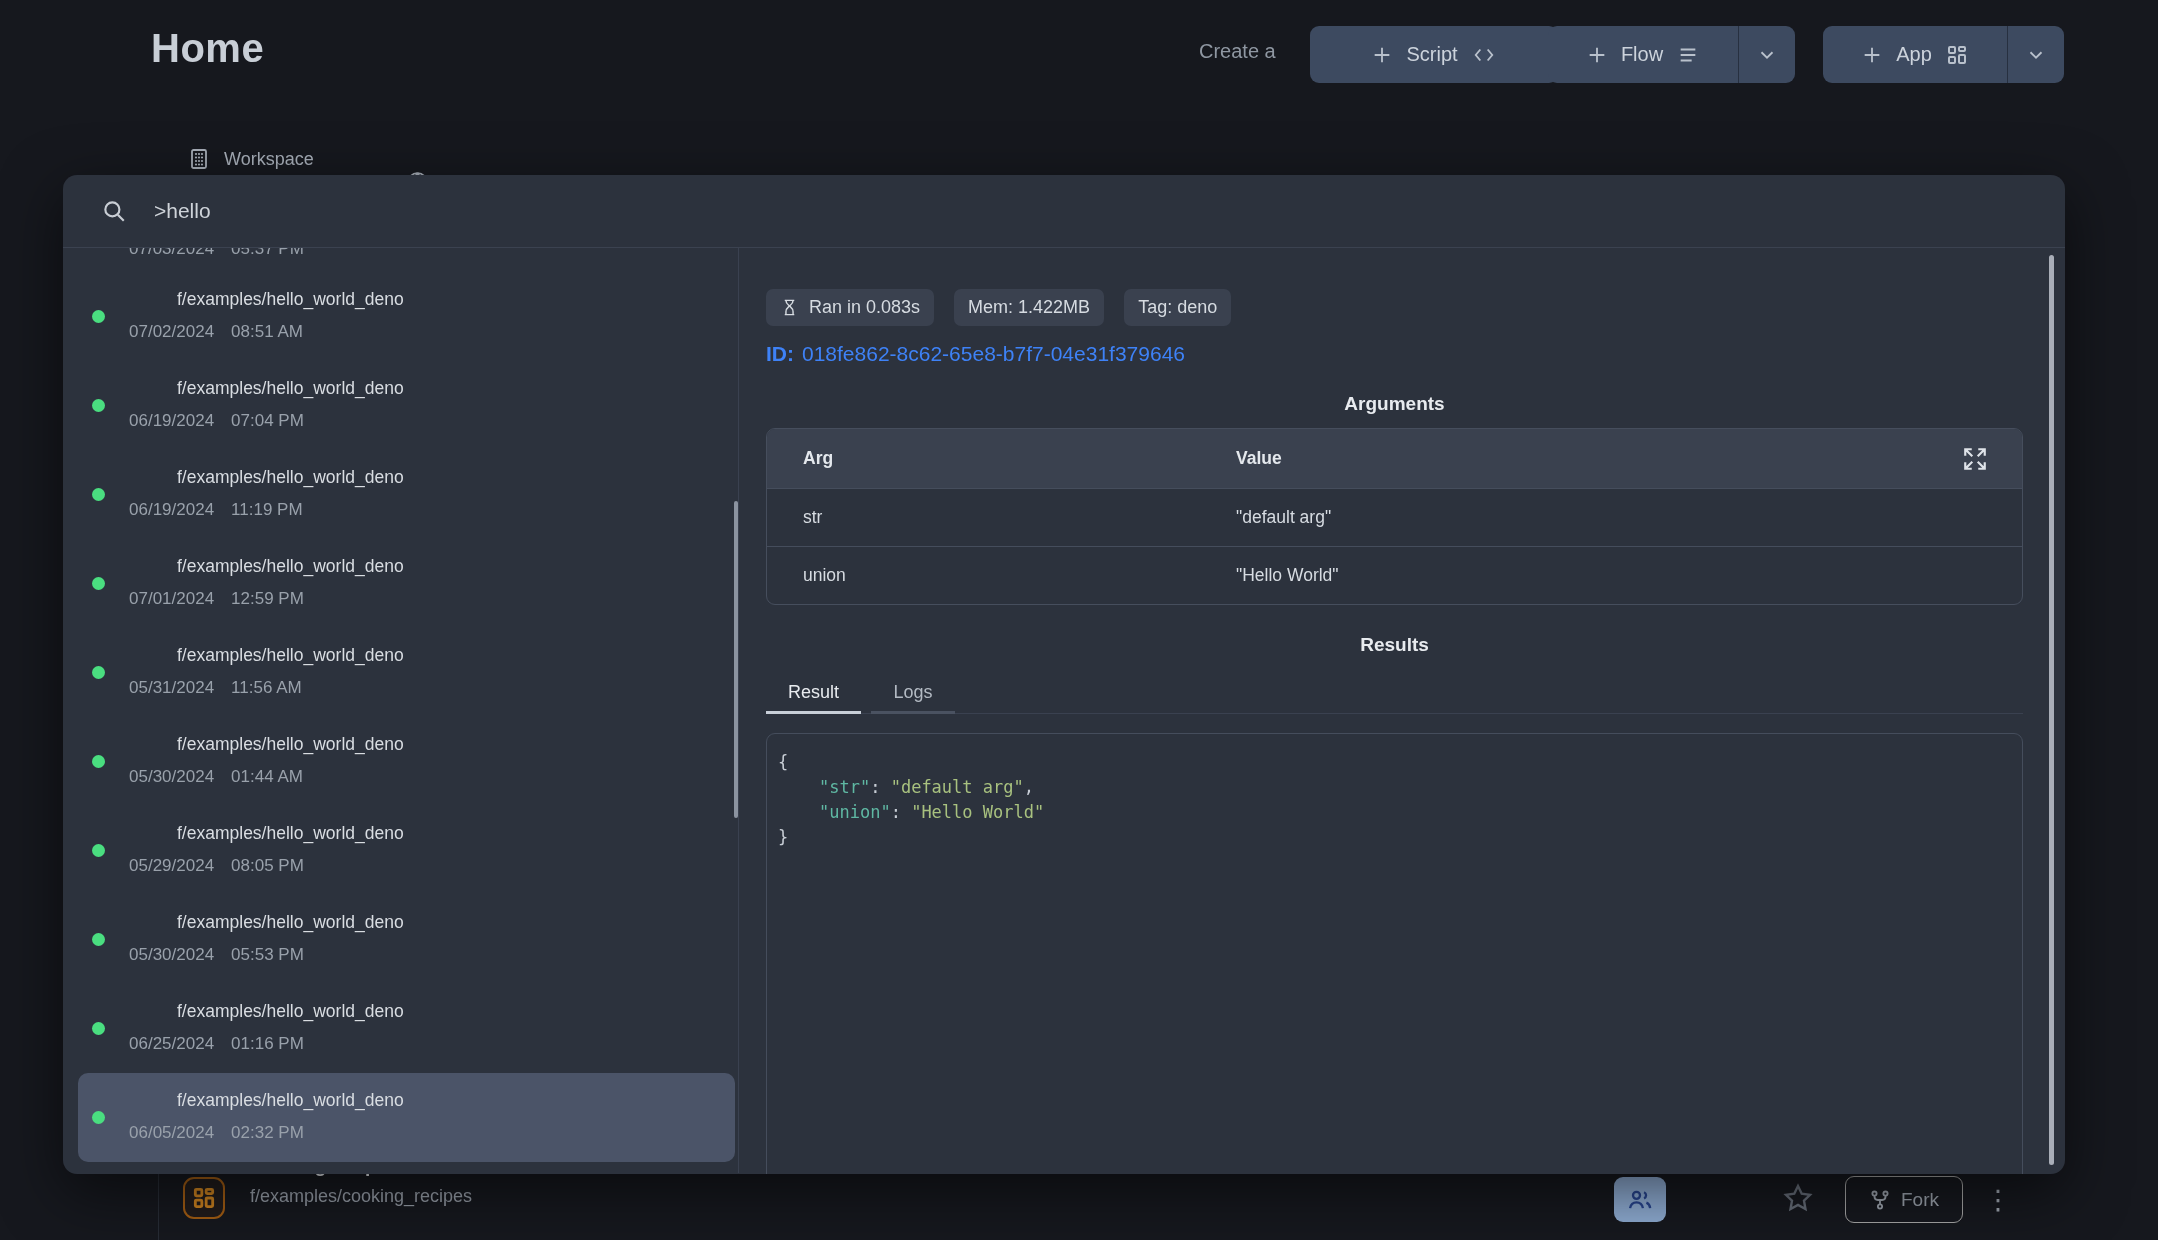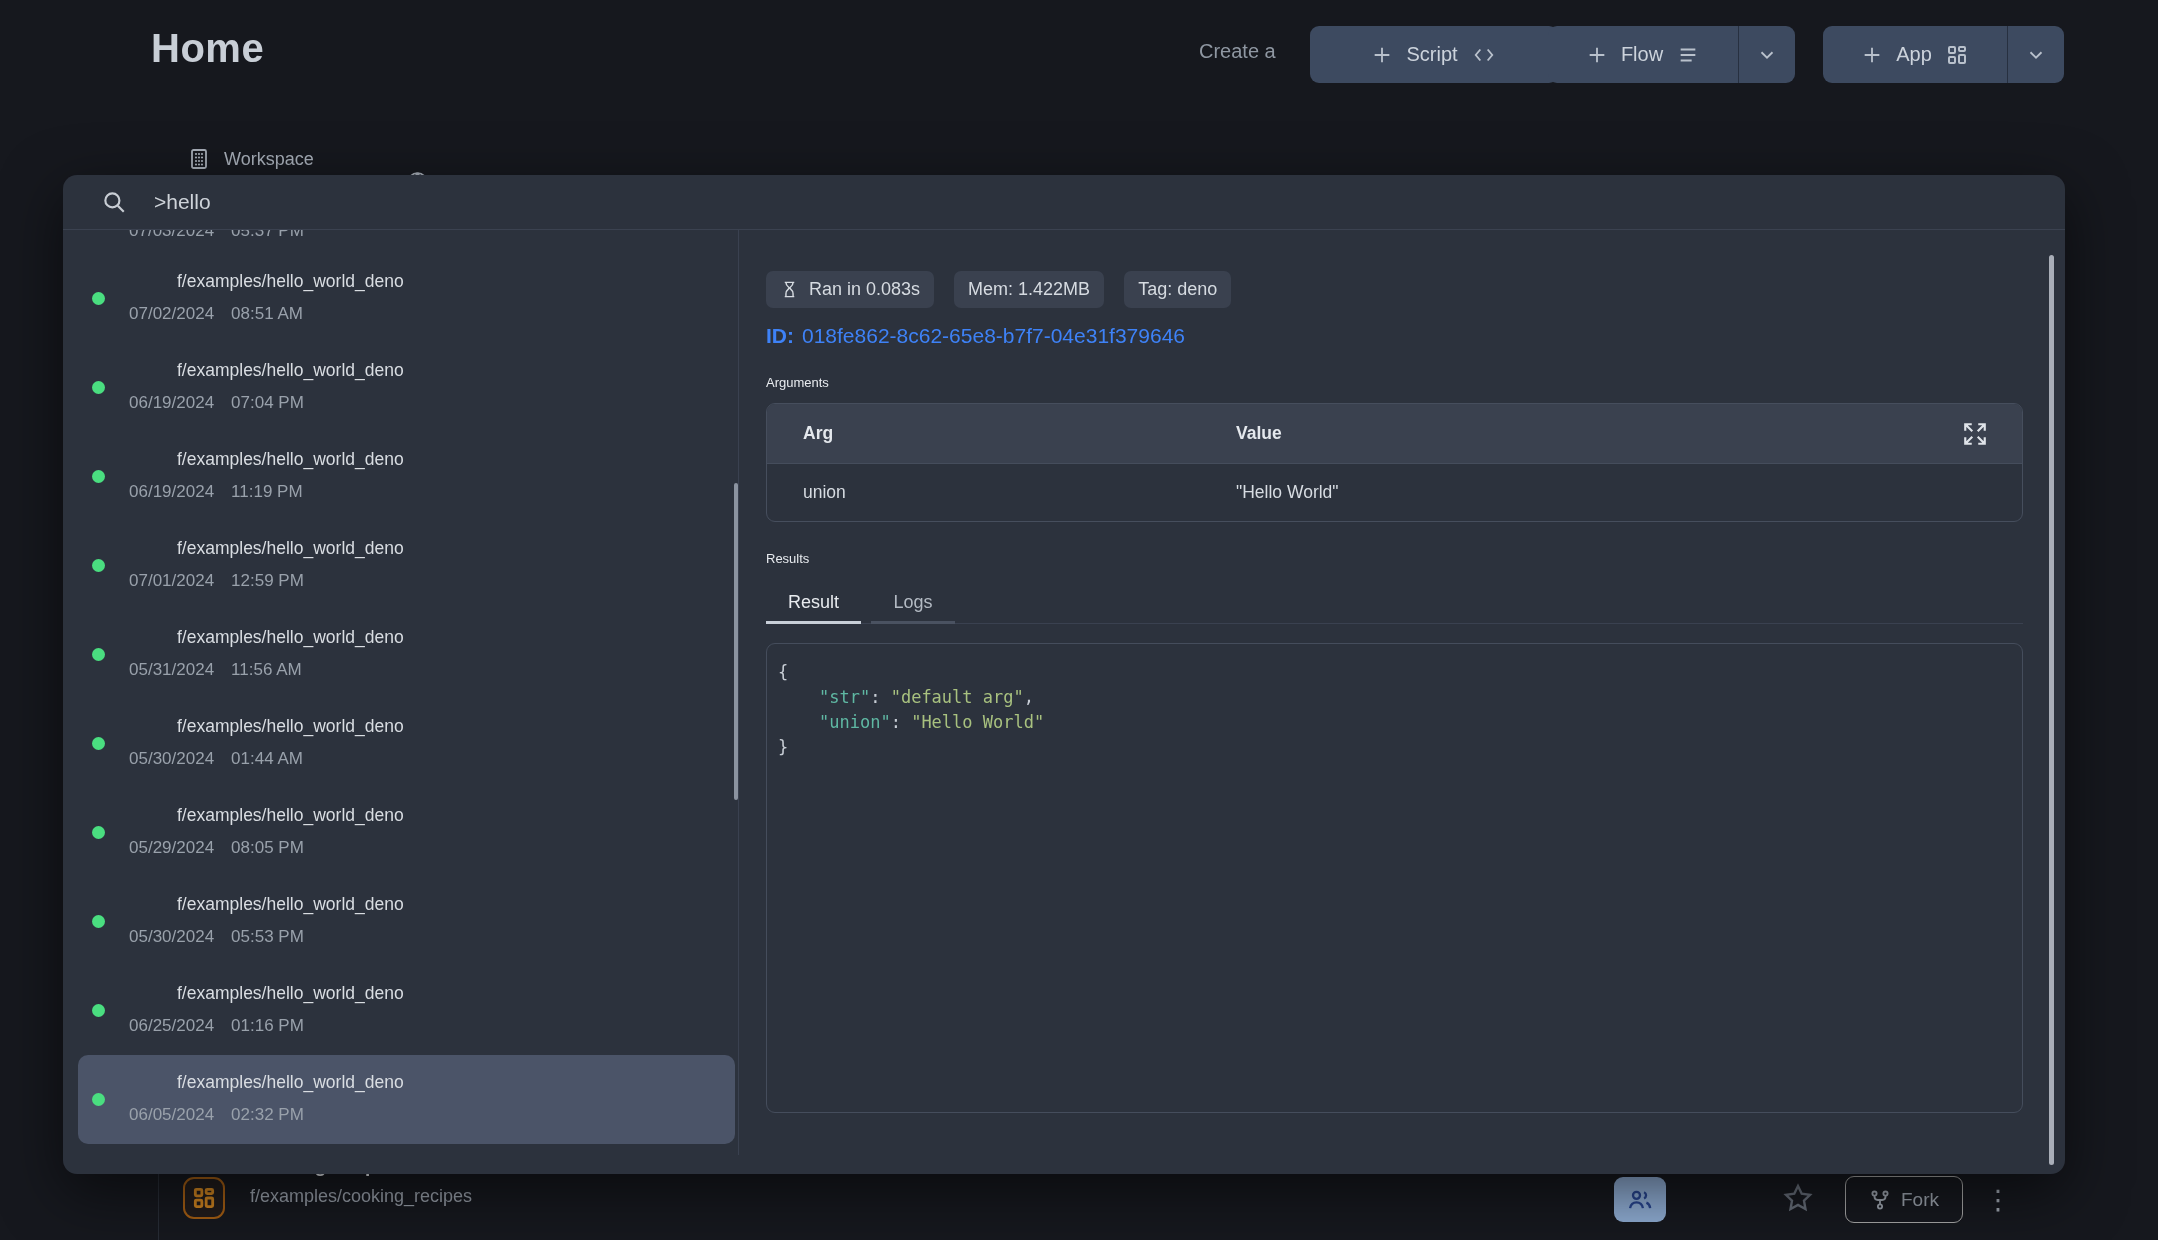--- a/index.html
+++ b/index.html
@@ -29,21 +29,21 @@
   .clipped-title { position:absolute; left:250px; top:1154px; height:24px; font-size:19px; font-weight:700; color:#e8ebef; line-height:24px; z-index:1; }
   .app-icon-box { position:absolute; left:183px; top:1177px; width:42px; height:42px; border:2px solid #a15c13; border-radius:11px; background:rgba(180,83,9,.07); display:flex; align-items:center; justify-content:center; z-index:1; }
   .bg-path { position:absolute; left:250px; top:1186px; font-size:18px; color:#949ba5; z-index:1; }
   .shared-badge { position:absolute; left:1614px; top:1177px; width:52px; height:45px; background:#8ca9cf; border-radius:9px; display:flex; align-items:center; justify-content:center; z-index:1; }
   .star-btn { position:absolute; left:1780px; top:1178px; width:36px; height:40px; z-index:1; cursor:pointer; display:flex; align-items:center; justify-content:center; }
   .fork-btn { position:absolute; left:1845px; top:1176px; width:118px; height:47px; border:1px solid #a3a3a3; border-radius:9px; display:flex; align-items:center; justify-content:center; gap:10px; color:#9aa1ab; font-size:19px; z-index:1; cursor:pointer; }
   .kebab-btn { position:absolute; left:1980px; top:1180px; width:36px; height:40px; z-index:1; cursor:pointer; display:flex; align-items:center; justify-content:center; color:#9aa1ab; font-size:27px; letter-spacing:0; }
 
   
   .modal { position:absolute; left:63px; top:175px; width:2002px; height:999px; background:#2c323d; border-radius:14px; box-shadow:0 18px 60px rgba(0,0,0,.55); z-index:10; overflow:hidden; }
-  .search-row { height:55px; display:flex; align-items:center; padding-left:38px; gap:27px; border-bottom:1px solid #3b4250; }
+  .search-row { height:73px; display:flex; align-items:center; padding-left:38px; gap:27px; border-bottom:1px solid #3b4250; }
   .search-row svg { stroke:#c8cdd4; flex:none; }
   .search-input { background:transparent; border:none; outline:none; color:#ced3d9; font-size:21px; font-family:"Liberation Sans","DejaVu Sans",sans-serif; width:1700px; }
   .modal-body { display:flex; height:925px; }
 
   
   .runs-list { width:676px; flex:none; border-right:1px solid #3a4150; position:relative; overflow:hidden; }
   .clipped-item { height:13px; overflow:visible; margin-top:0; margin-bottom:22px; }
   .clipped-item .date-line { margin-top:-11px; }
   .date-line { padding-left:66px; font-size:17px; color:#99a1ab; line-height:24px; white-space:nowrap; }
   .date-line .time { margin-left:17px; }
@@ -54,21 +54,21 @@
   .run-texts .date-line { padding-left:0; }
   .list-scrollbar { position:absolute; right:0; top:253px; width:4px; height:317px; background:#8b93a0; border-radius:2px; }
 
   
   .run-details { flex:1; position:relative; padding:0 42px 0 27px; }
   .badges-row { margin-top:41px; display:flex; gap:20px; }
   .badge { height:37px; background:#3a414f; border-radius:7px; display:flex; align-items:center; gap:10px; padding:0 14px; font-size:18px; color:#d6dbe1; }
   .badge svg { stroke:#d6dbe1; }
   .id-row { margin-top:16px; font-size:21px; color:#3e82f7; }
   .id-row .id-label { font-weight:700; margin-right:8px; }
-  .section-label { margin-top:27px; font-size:13px; font-weight:400; color:#e8ebef; }
+  .section-label { margin-top:27px; font-size:19px; font-weight:700; color:#e8ebef;text-align:center; }
   .args-table { margin-top:13px; border:1px solid #464e5d; border-radius:9px; overflow:hidden; }
   .t-row { display:grid; grid-template-columns:469px 1fr 64px; align-items:center; }
   .t-head { height:59px; background:#3a414f; font-weight:700; color:#e4e8ed; font-size:17.5px; }
   .t-body { height:58px; border-top:1px solid #454d5c; color:#d7dce2; font-size:17.5px; }
   .c-arg { padding-left:36px; }
   .expand-btn { width:34px; height:34px; display:flex; align-items:center; justify-content:center; cursor:pointer; }
   .expand-btn svg { stroke:#dfe3e9; }
   .results-label { margin-top:29px; }
   .tabs-row { margin-top:21px; position:relative; height:37px; }
   .tabs-row::after { content:""; position:absolute; left:0; right:0; bottom:0; height:1px; background:#3a4150; }
@@ -324,20 +324,25 @@
       <div class="args-table">
         <div class="t-row t-head">
           <span class="c-arg">Arg</span>
           <span>Value</span>
           <span class="expand-btn">
             <svg width="26" height="26" viewBox="0 0 24 24" fill="none" stroke-width="2">
                 <path d="M3 9V3h6M3 3l6.5 6.5M15 3h6v6M21 3l-6.5 6.5M3 15v6h6M3 21l6.5-6.5M15 21h6v-6M21 21l-6.5-6.5"></path>
               </svg>
           </span>
         </div>
+        <div class="t-row t-body">
+            <span class="c-arg">str</span>
+            <span>"default arg"</span>
+            <span></span>
+          </div>
           <div class="t-row t-body">
             <span class="c-arg">union</span>
             <span>"Hello World"</span>
             <span></span>
           </div>
       </div>
 
       <div class="section-label results-label">Results</div>
 
       <div class="tabs-row">

